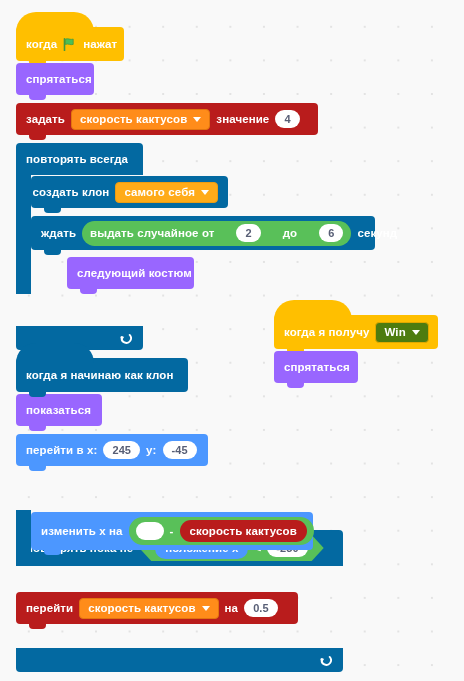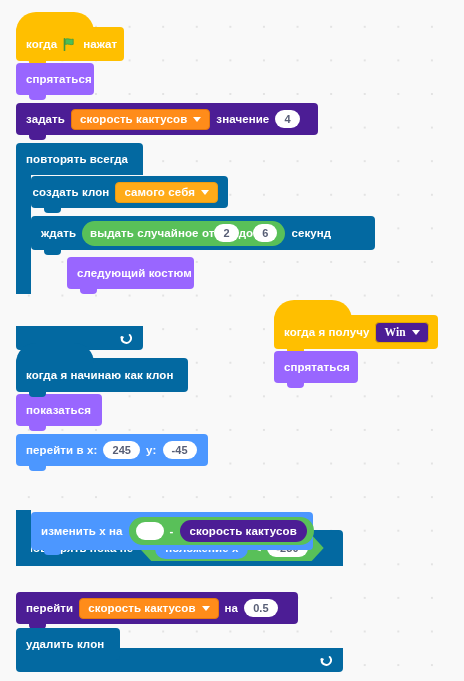--- a/index.html
+++ b/index.html
@@ -25,21 +25,21 @@
   .notch-top::before,.notch-bot::after{
     content:"";position:absolute;left:13px;width:17px;height:5px;
     background:inherit;border-radius:0 0 4px 4px;}
   .notch-bot::after{bottom:-5px;}
 
   
   .c-event{background:#ffbf00;}
   .c-looks{background:#9966ff;}
   .c-motion{background:#4c97ff;}
   .c-control{background:#0369a1;}
-  .c-data{background:#4c1d95;}
+  .c-data{background:#b91c1c;}
   .c-oper{background:#59c059;}
 
   .r4{border-radius:4px;}
 
   
   .hat{border-radius:4px;}
   .hat .dome{position:absolute;left:0;top:-15px;width:78px;height:20px;
              background:inherit;border-radius:28px 28px 0 0;}
 
   
@@ -49,21 +49,21 @@
         height:18px;box-sizing:border-box;}
   .oval.empty{min-width:28px;}
 
   
   .dd{border-radius:4px;padding:3px 8px;display:inline-flex;align-items:center;
       gap:6px;font-size:11.5px;font-weight:bold;color:#fff;height:21px;
       box-sizing:border-box;}
   .dd .chev{width:0;height:0;border-left:4px solid transparent;
             border-right:4px solid transparent;border-top:5px solid #fff;
             display:inline-block;margin-top:1px;}
-  .dd-ev{background:#4c1d95;border:1px solid #e0a800;font-family:Liberation Serif, serif;}
+  .dd-ev{background:#4d7c0f;border:1px solid #e0a800;}
   .dd-ctl{background:#ffab19;border:1px solid #ec9c13;}
   .dd-dat{background:#ff8c1a;border:1px solid #e2750f;}
 
   
   .rep{border-radius:12px;padding:0 10px;height:21px;display:inline-flex;
        align-items:center;font-size:11.5px;font-weight:bold;color:#fff;
        box-sizing:border-box;}
 
   
   .hex{height:24px;display:inline-flex;align-items:center;gap:6px;
@@ -133,21 +133,21 @@
       <span class="dd dd-ctl">
         <span>самого себя</span>
         <i class="chev"></i>
       </span>
     </div>
   </div>
 
   <div class="blk c-control r4 notch-bot" style="left:31px;top:216px;width:344px;height:34px;">
     <div class="row">
       <span>ждать</span>
-      <span class="rep c-oper" style="height:25px;border-radius:13px;padding:0 8px;gap:0;">
+      <span class="rep c-oper" style="height:25px;border-radius:13px;padding:0 8px;gap:22px;">
         <span>выдать случайное от</span>
         <span class="oval">2</span>
         <span>до</span>
         <span class="oval">6</span>
       </span>
       <span>секунд</span>
     </div>
   </div>
 
   <div class="blk c-looks r4 notch-bot" style="left:31px;top:257px;width:127px;height:32px;margin-left:36px;">
@@ -245,19 +245,14 @@
       <span>перейти</span>
       <span class="dd dd-dat">
         <span>скорость кактусов</span>
         <i class="chev"></i>
       </span>
       <span>на</span>
       <span class="oval">0.5</span>
     </div>
   </div>
 
-  <div class="blk c-control r4" style="left:16px;top:628px;width:104px;height:32px;">
-    <div class="row">
-      <span>удалить клон</span>
-    </div>
-  </div>
 
 </div>
 
 </body></html>

